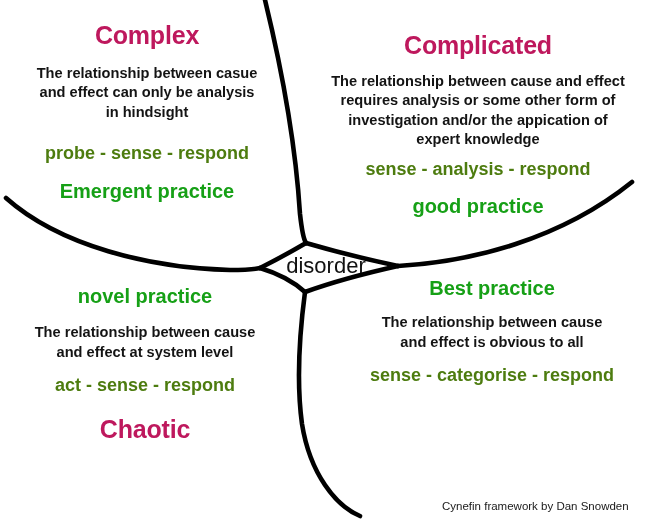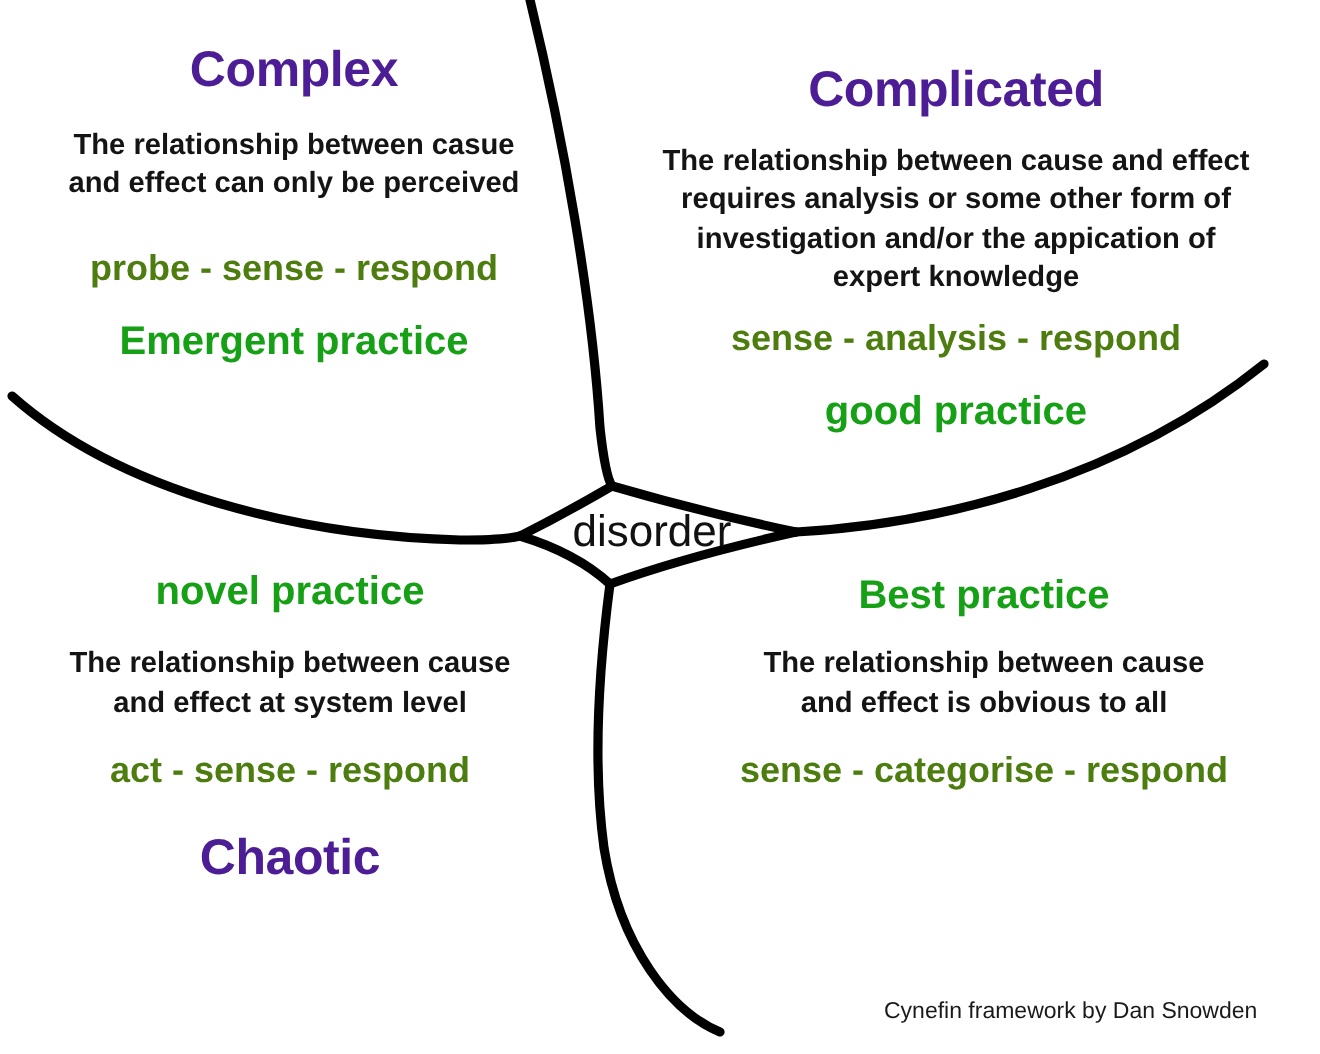--- a/index.html
+++ b/index.html
@@ -22,21 +22,21 @@
     top: 0;
     width: 660px;
     height: 527px;
     pointer-events: none;
   }
   .quad {
     position: absolute;
     text-align: center;
   }
   .q-title {
-    color: #4c1d95;
+    color: #be185d;
     font-size: 25px;
     font-weight: bold;
     letter-spacing: -0.2px;
     line-height: 1.1;
     white-space: nowrap;
   }
   .q-body {
     color: #141414;
     font-size: 14.6px;
     font-weight: bold;
@@ -54,21 +54,21 @@
     font-size: 20px;
     font-weight: bold;
     line-height: 1.1;
     white-space: nowrap;
   }
 
   
   #quad-complex    { left: 2px;   top: 22px;  width: 290px; }
   #quad-complicated{ left: 300px; top: 20px;  width: 356px; margin-top: 12px; }
   #quad-chaotic    { left: 0px;   top: 285px; width: 290px; }
-  #quad-obvious    { left: 332px; top: 287px; width: 320px; }
+  #quad-obvious    { left: 332px; top: 277px; width: 320px; }
   .sp-10 { height: 10px; }
   .sp-12 { height: 12px; }
   .sp-14 { height: 14px; }
   .sp-16 { height: 16px; }
   .sp-20 { height: 20px; }
   .sp-22 { height: 22px; }
 
   #disorder-label {
     position: absolute;
     left: 266px;
@@ -112,21 +112,22 @@
       <path d="M 260,268 C 280,274 294,282 305,292"></path>
       <path d="M 398,266 C 362,274 330,283 305,292"></path>
     </g>
   </svg>
 
   <div class="quad" id="quad-complex">
     <div class="q-title">Complex</div>
     <div class="sp-14"></div>
     <div class="q-body">
       <div>The relationship between casue</div>
-      <div>and effect can only be perceived</div>
+      <div>and effect can only be analysis</div>
+      <div>in hindsight</div>
     </div>
     <div class="sp-22"></div>
     <div class="q-action">probe - sense - respond</div>
     <div class="sp-16"></div>
     <div class="q-practice">Emergent practice</div>
   </div>
 
   <div class="quad" id="quad-complicated">
     <div class="q-title">Complicated</div>
     <div class="sp-12"></div>

